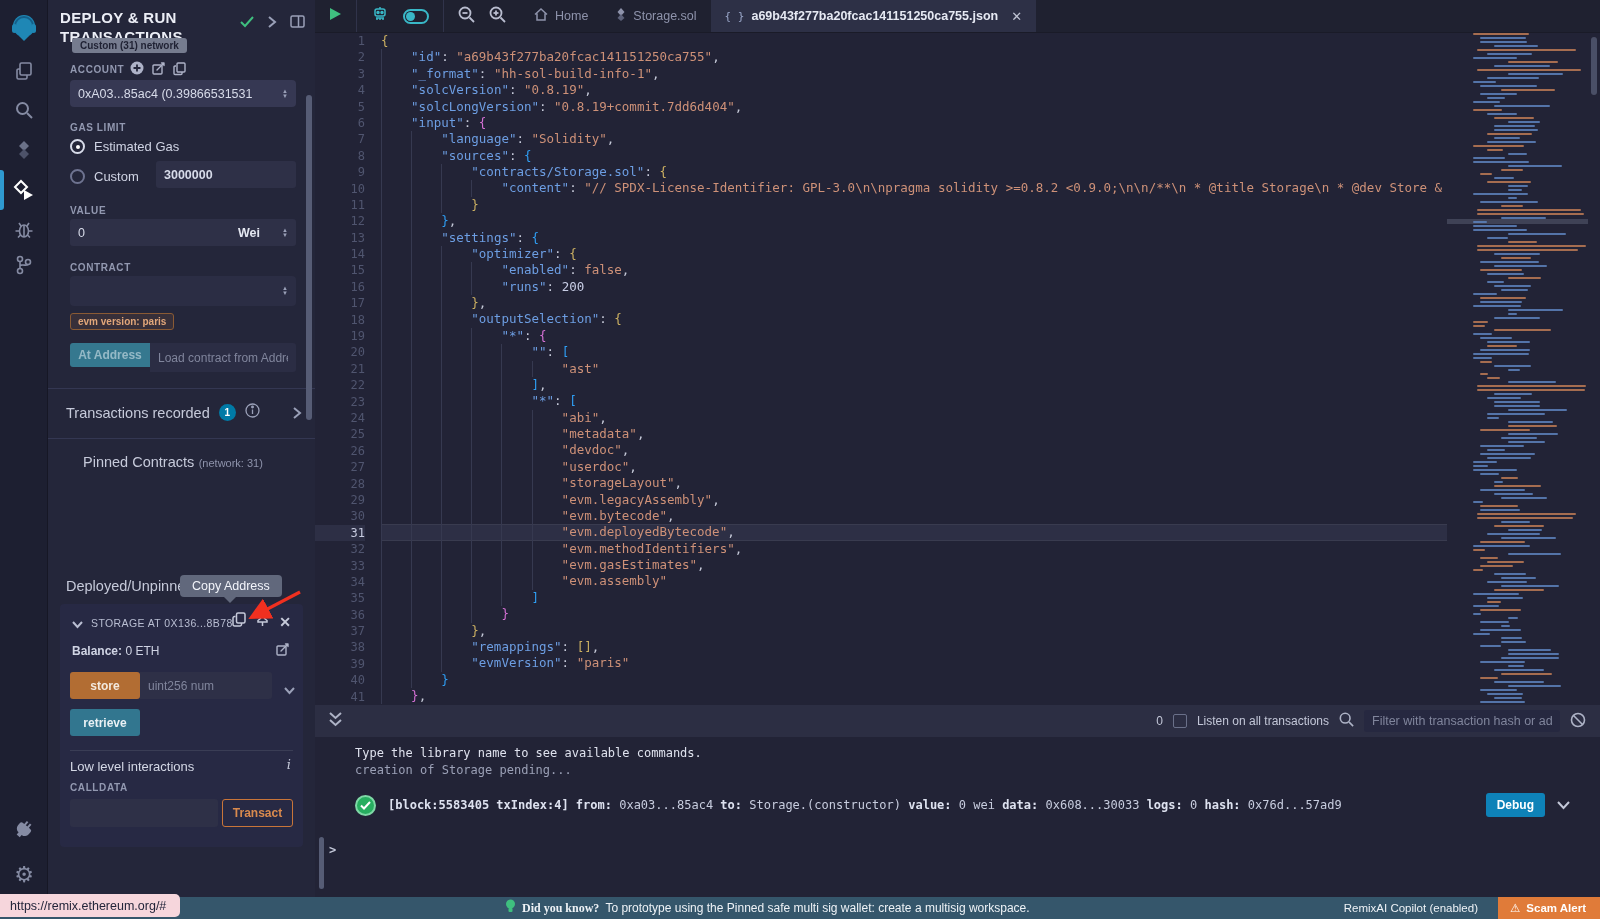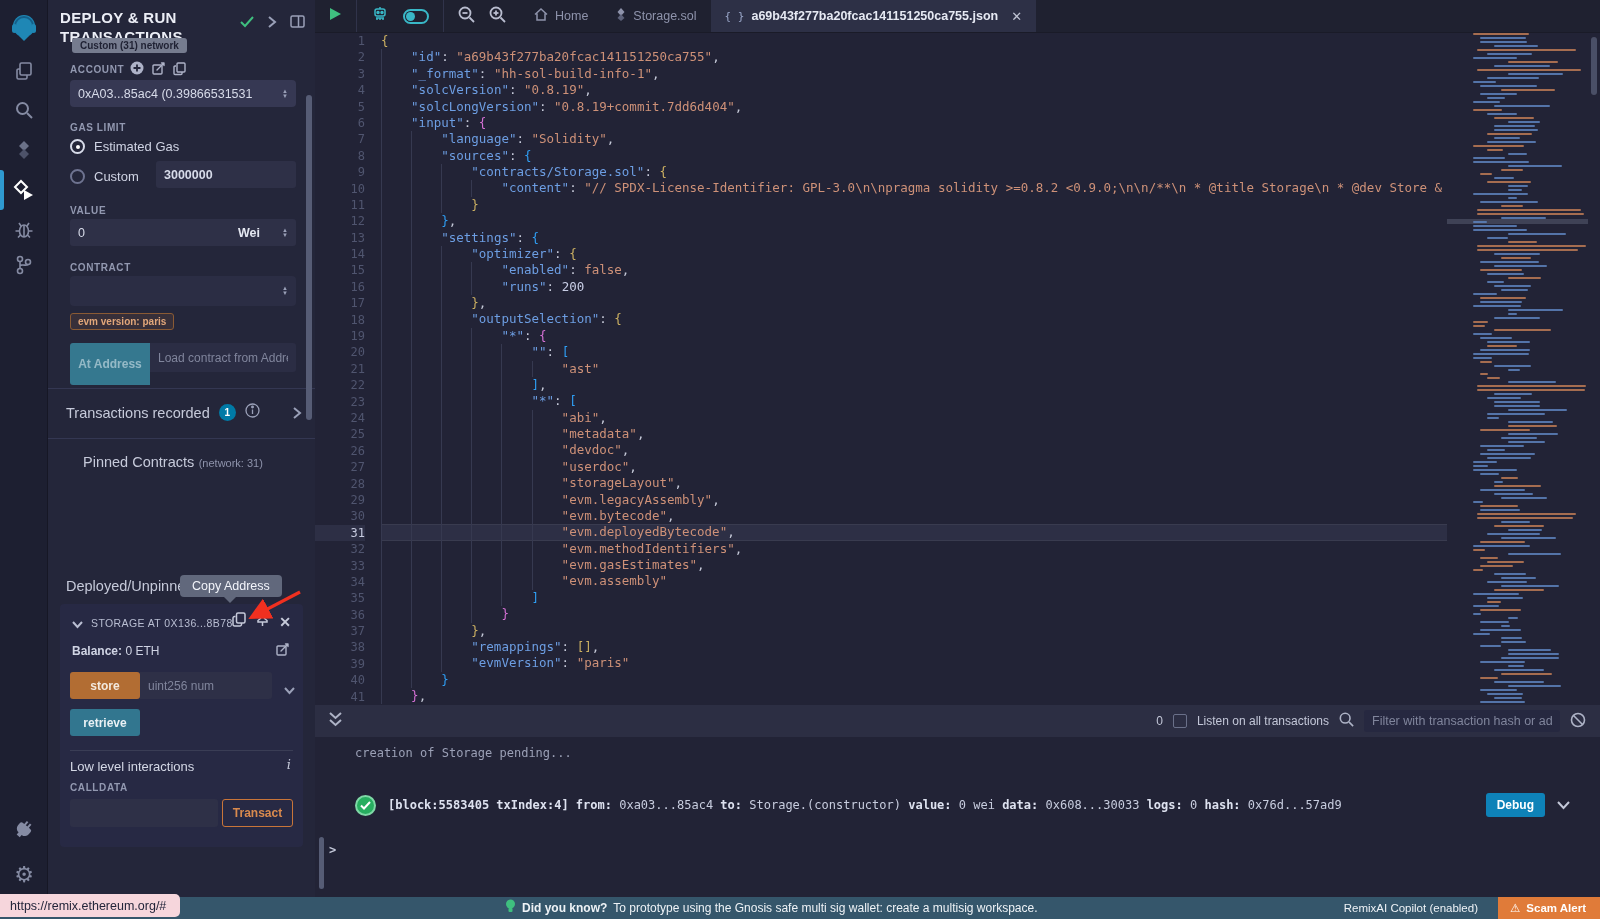--- a/index.html
+++ b/index.html
@@ -214,21 +214,21 @@
     <div class="lbl row-label" style="top:262px;">CONTRACT</div>
     <div class="select" style="left:22px;top:276px;width:226px;height:30px;background:#2b2d44;">
       <span class="stepper">
           <span>▲</span>
           <span>▼</span>
         </span>
     </div>
 
     <div class="evm-badge">evm version: paris</div>
 
-    <button class="btn-teal" style="position:absolute;left:22px;top:343px;width:80px;height:42px;">At Address</button>
+    <button class="btn-teal" style="position:absolute;left:22px;top:343px;width:80px;height:24px;">At Address</button>
     <input class="input" style="left: 102px; top: 343px; width: 146px; height: 29px; border-radius: 0px 3px 3px 0px; background: rgb(43, 45, 68); font-size: 12px;" placeholder="Load contract from Address">
 
     <div class="divider" style="top:388px;"></div>
     <div style="position:absolute;left:18px;top:403px;display:flex;align-items:center;gap:9px;">
       <span style="font-size:14.5px;color:#c6cada;">Transactions recorded</span>
       <span class="badge-count">1</span>
       <span><svg width="15" height="15" viewBox="0 0 15 15" fill="none" stroke="#9aa0b8" stroke-width="1.3">
             <circle cx="7.5" cy="7.5" r="6.5"></circle>
             <line x1="7.5" y1="6.5" x2="7.5" y2="11"></line>
             <circle cx="7.5" cy="4" r="0.8" fill="#9aa0b8"></circle>
@@ -593,20 +593,21 @@
         <span><svg width="16" height="16" viewBox="0 0 16 16" fill="none" stroke="#aeb3c6" stroke-width="1.6">
               <circle cx="8" cy="8" r="6.5"></circle>
               <line x1="3.5" y1="3.5" x2="12.5" y2="12.5"></line>
             </svg></span>
       </div>
     </div>
 
     <div id="terminal">
       <div id="term-scroll"></div>
       <div style="padding:8px 0 0 40px; line-height:17px;">
+        <div style="color:#dfe2ee;">Type the library name to see available commands.</div>
         <div style="color:#9ba0b6;">creation of Storage pending...</div>
       </div>
       <div style="position:absolute;left:40px;top:56px;right:30px;display:flex;align-items:center;gap:12px;">
         <span class="tx-check">
             <svg width="11" height="9" viewBox="0 0 11 9" fill="none" stroke="#fff" stroke-width="2">
               <polyline points="1,4.5 4,7.5 10,1"></polyline>
             </svg>
           </span>
         <span id="tx-text" style="white-space:nowrap;overflow:hidden;"><span class="tx-b">[block:5583405 txIndex:4] </span><span class="tx-b">from:</span><span> 0xa03...85ac4 </span><span class="tx-b">to:</span><span> Storage.(constructor) </span><span class="tx-b">value:</span><span> 0 wei </span><span class="tx-b">data:</span><span> 0x608...30033 </span><span class="tx-b">logs:</span><span> 0 </span><span class="tx-b">hash:</span><span> 0x76d...57ad9</span></span>
         <button class="btn-debug" style="margin-left:auto;">Debug</button>
@@ -617,22 +618,22 @@
       <div style="position:absolute;left:14px;top:106px;font-weight:bold;color:#c3c7d8;">&gt;</div>
     </div>
   </div>
 
   <div id="statusbar">
     <div id="didyouknow">
       <span><svg width="11" height="15" viewBox="0 0 11 15">
             <circle cx="5.5" cy="5" r="4.5" fill="#3fbf7f"></circle>
             <rect x="3.5" y="9" width="4" height="4" rx="1" fill="#3fbf7f"></rect>
           </svg></span>
-      <span style="font-weight:bold;">Did you know?</span>
-      <span>To prototype using the Gnosis safe multi sig wallet: create a multisig workspace.</span>
+      <span style="font-weight:bold;font-family:Liberation Serif, serif;">Did you know?</span>
+      <span>To prototype using the Pinned safe multi sig wallet: create a multisig workspace.</span>
     </div>
     <div id="copilot">RemixAI Copilot (enabled)</div>
     <button id="scam-alert">
       <span style="font-family:'DejaVu Sans',sans-serif;">⚠</span>
       <span>Scam Alert</span>
     </button>
   </div>
   <div id="url-tooltip">https://remix.ethereum.org/#</div>
 
 </div>

